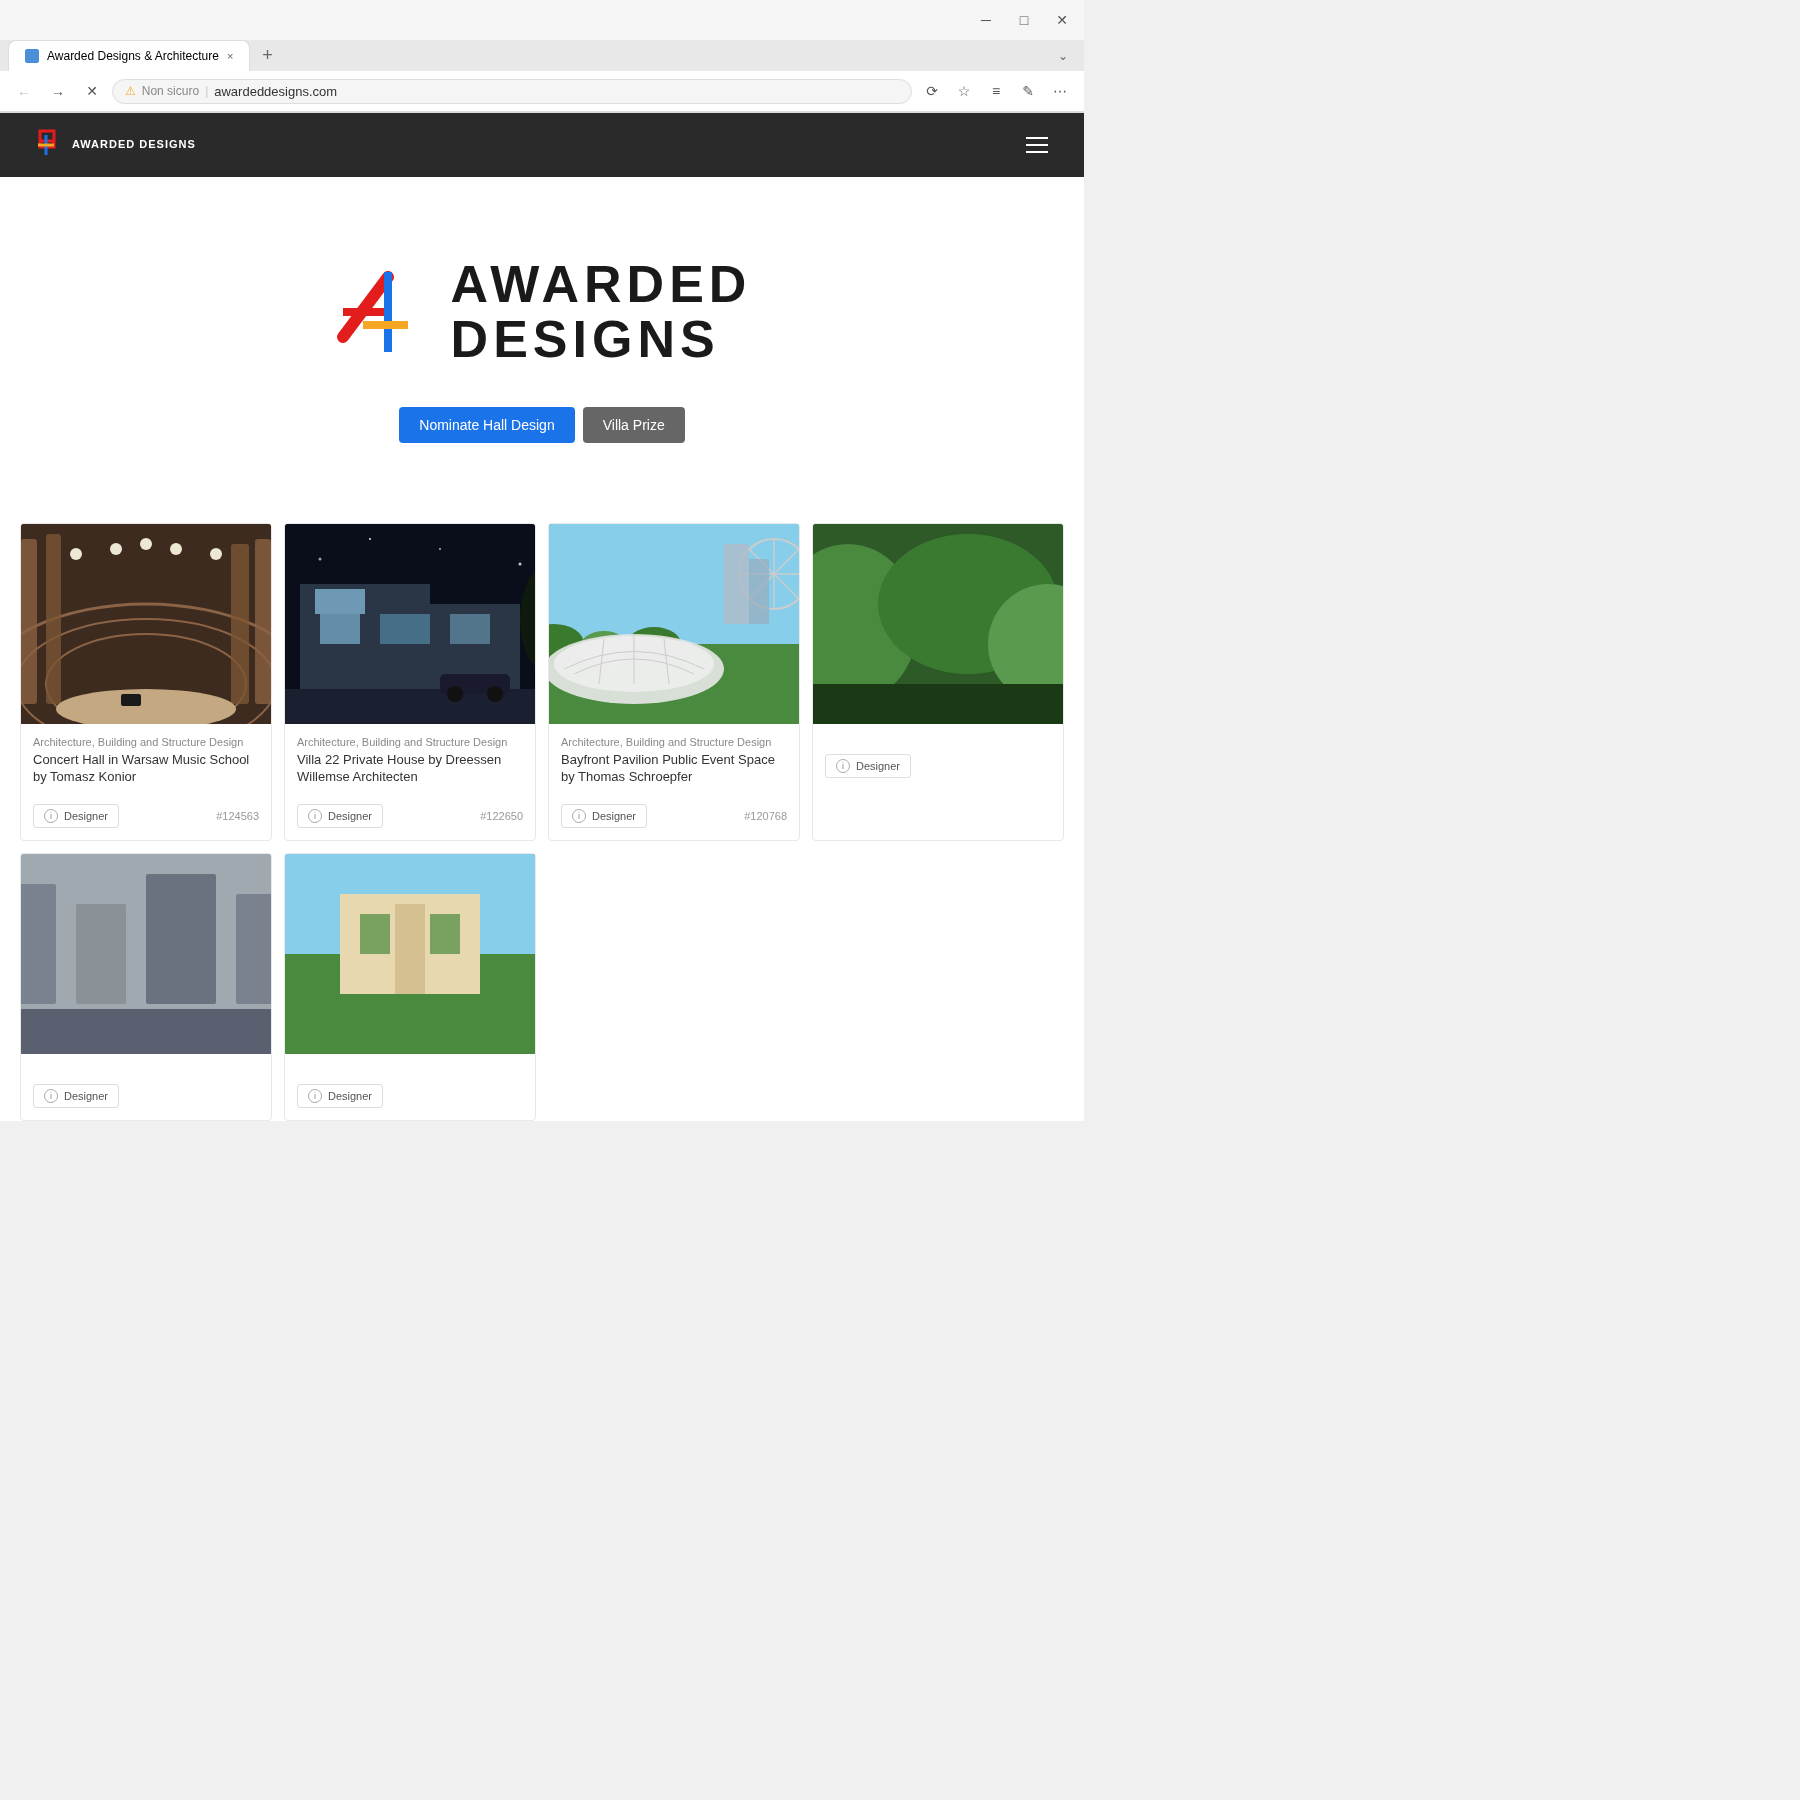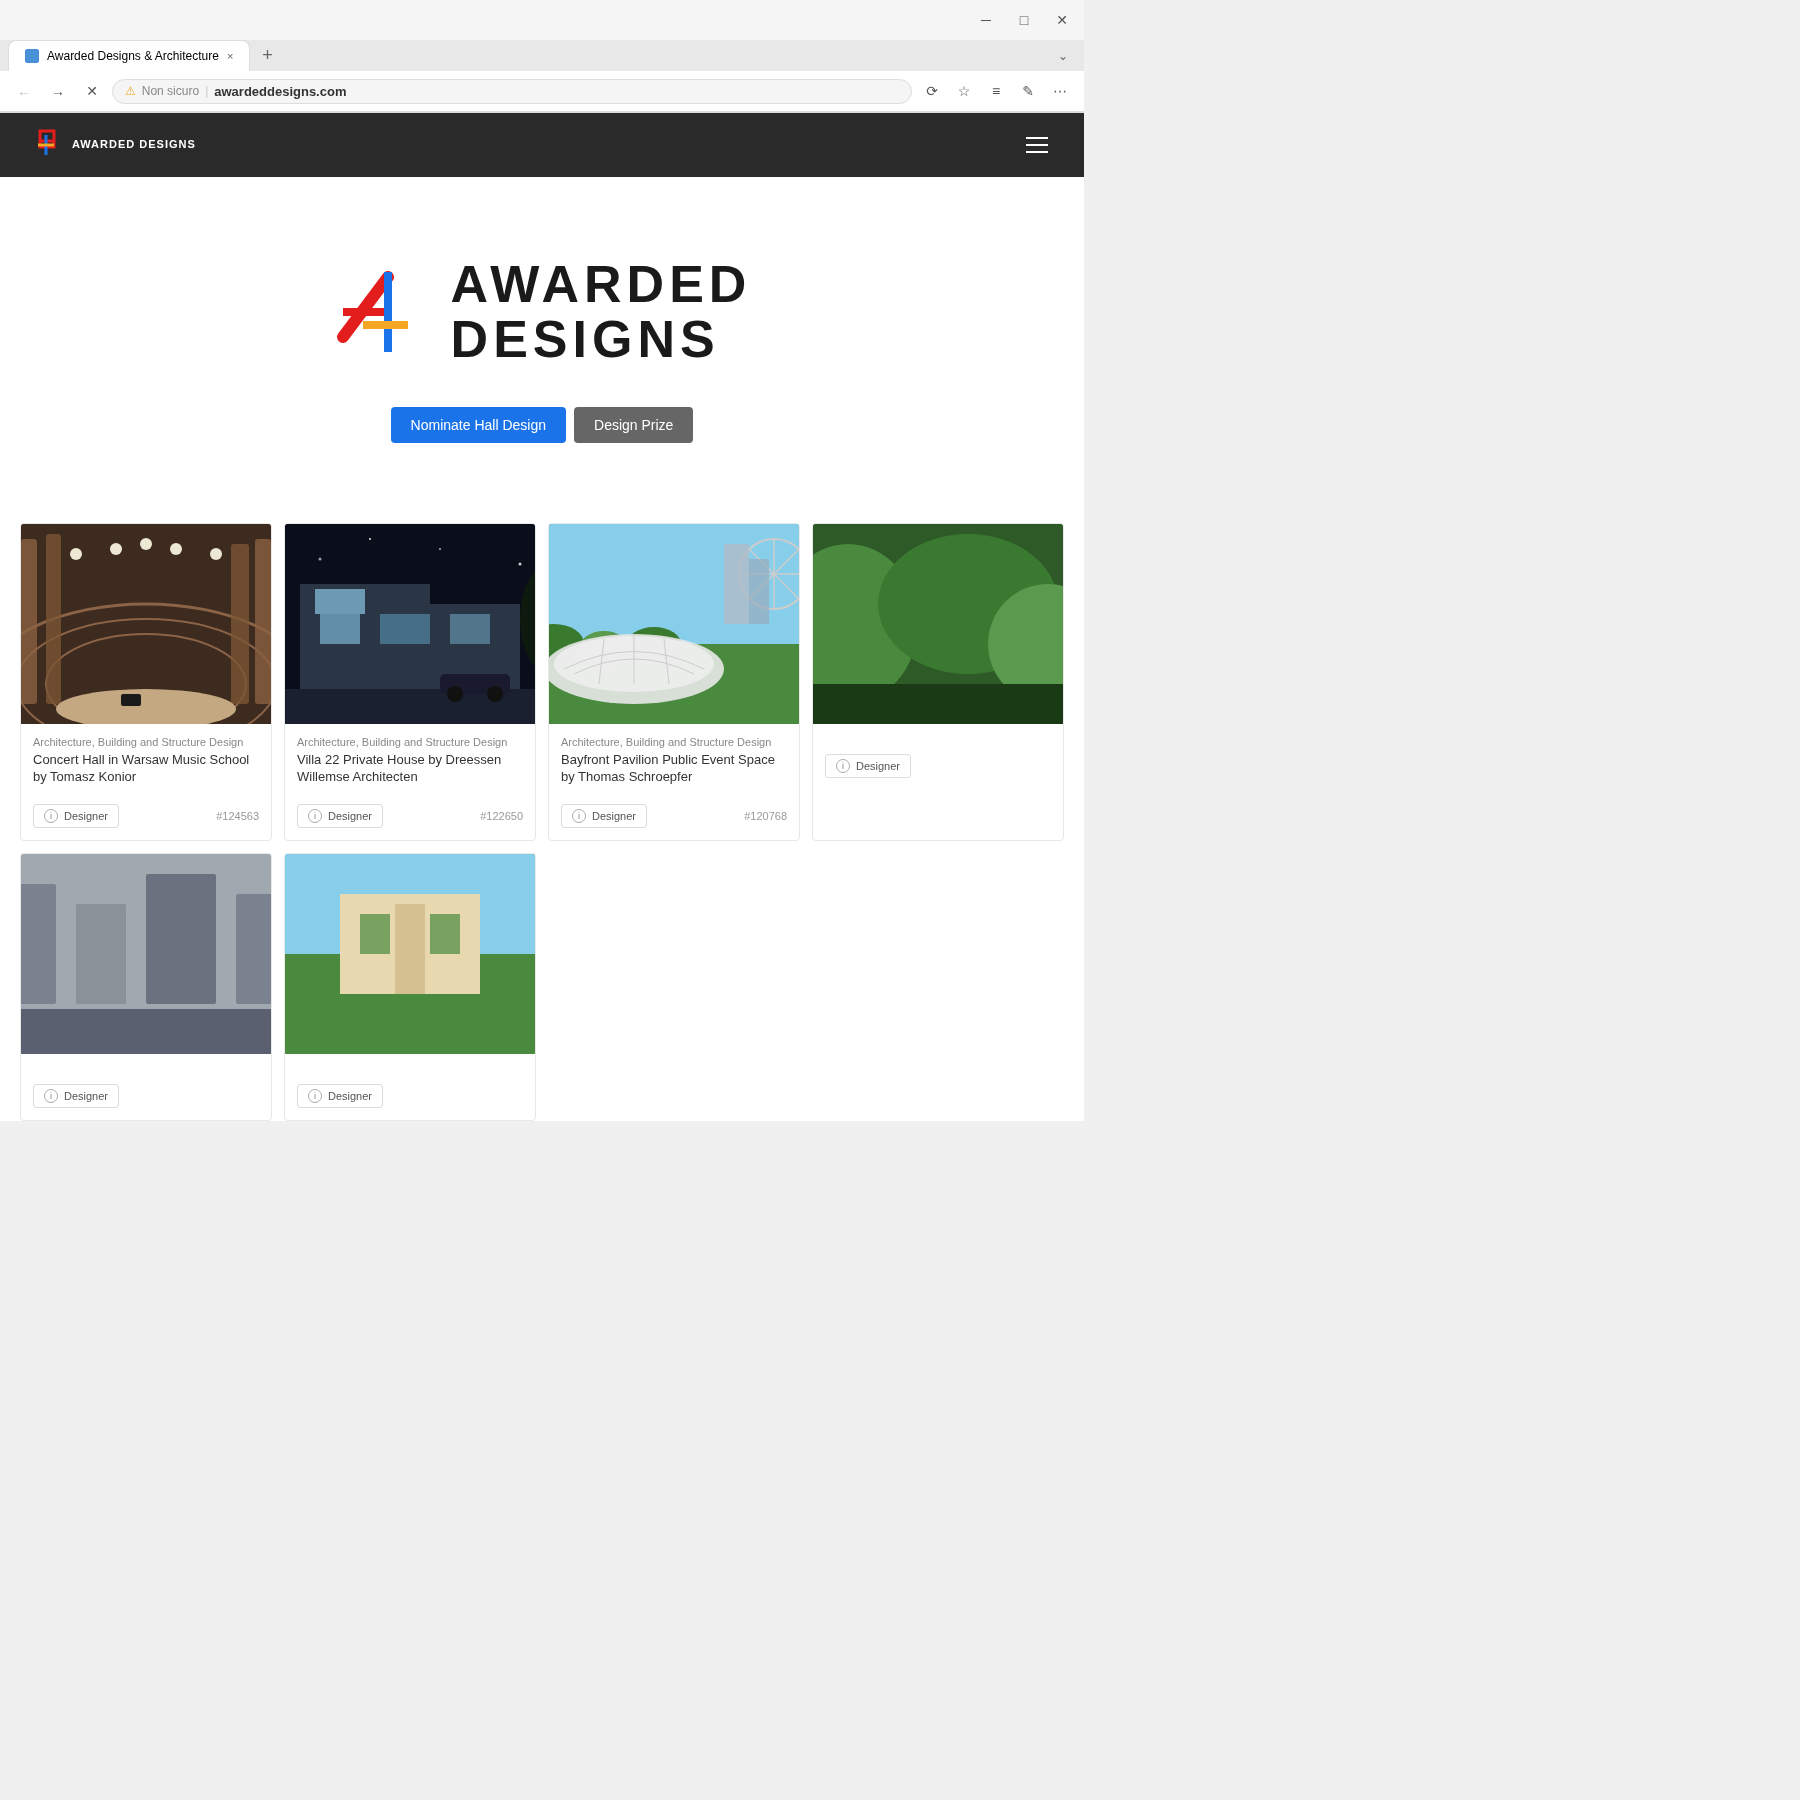--- a/index.html
+++ b/index.html
@@ -86,21 +86,20 @@
       gap: 6px;
     }
     .address-warning {
       color: #f5a623;
       font-size: 12px;
     }
     .address-url {
       font-size: 13px;
       color: #333;
       flex: 1;
-      font-weight: bold;
     }
     .nav-icons {
       display: flex;
       gap: 4px;
     }
     .nav-icon-btn {
       width: 28px;
       height: 28px;
       border: none;
       background: none;
@@ -370,21 +369,21 @@
         <span style="font-size:52px;font-weight:900;letter-spacing:5px;color:#1a1a1a;font-family:'Arial Black',Arial,sans-serif;">AWARDED</span>
         <span style="font-size:52px;font-weight:900;letter-spacing:5px;color:#1a1a1a;font-family:'Arial Black',Arial,sans-serif;">DESIGNS</span>
       </div>
     </div>
 
     <div style="height:40px;"></div>
 
 
     <div class="hero-buttons">
       <button class="btn-nominate">Nominate Hall Design</button>
-      <button class="btn-prize">Design Prize</button>
+      <button class="btn-prize">Villa Prize</button>
     </div>
   </div>
 
   <div class="cards-section">
     <div class="cards-grid">
 
       <div class="card">
         <div class="card-image-placeholder img-concert">
           <svg width="100%" height="100%" viewBox="0 0 340 200" preserveAspectRatio="xMidYMid slice">
 

